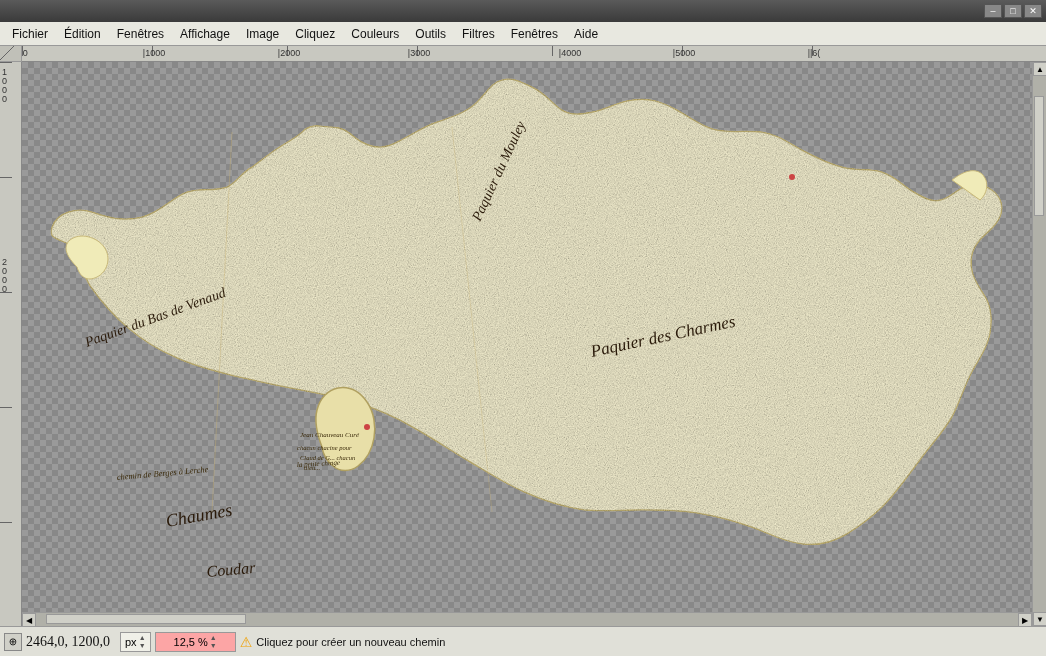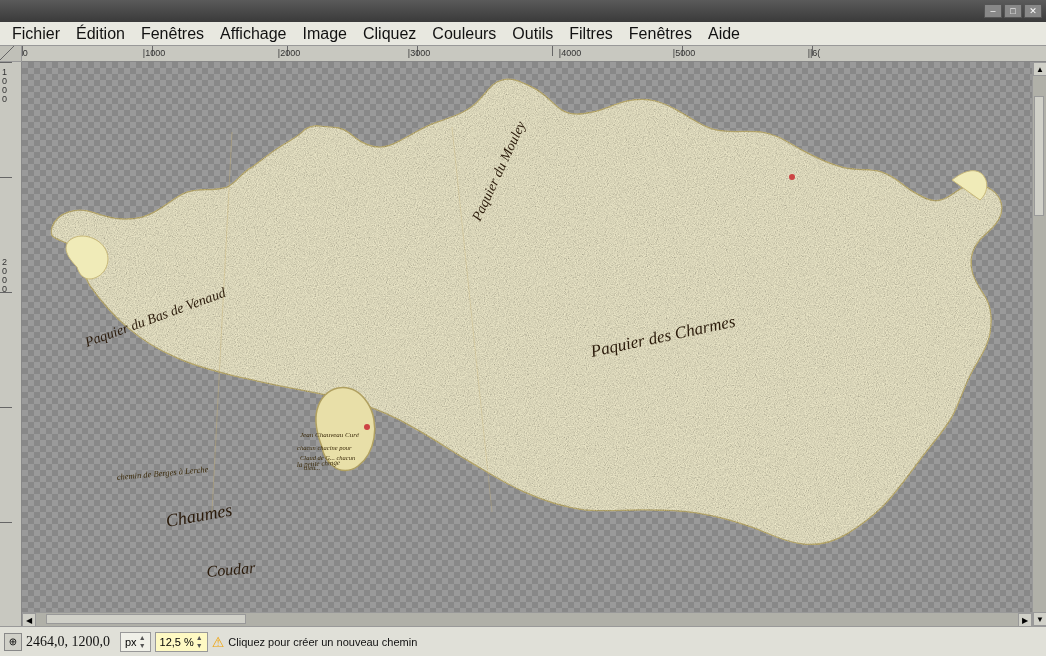--- a/index.html
+++ b/index.html
@@ -47,21 +47,21 @@
       height: 24px;
       background: #e8e8e0;
       border-bottom: 1px solid #999;
       display: flex;
       align-items: center;
       padding: 0 4px;
     }
     .menu-item {
       padding: 2px 8px;
       cursor: pointer;
-      font-size: 16px;
+      font-size: 12px;
       color: #111;
       white-space: nowrap;
     }
 
     
     #ruler-top-container {
       display: flex;
       height: 16px;
     }
     #ruler-corner {
@@ -173,24 +173,24 @@
     }
     .unit-arrow {
       font-size: 7px;
       cursor: pointer;
       line-height: 8px;
       color: #555;
     }
     #statusbar .zoom-display {
       display: flex;
       align-items: center;
-      background: #fef9c3;
+      background: #fca5a5;
       border: 1px solid #999;
       height: 20px;
-      padding: 0 4px;
+      padding: 0 18px;
       font-size: 11px;
     }
     #statusbar .warning-icon {
       color: #f0a000;
       font-size: 14px;
     }
     #statusbar .status-msg {
       font-size: 11px;
       color: #111;
     }

